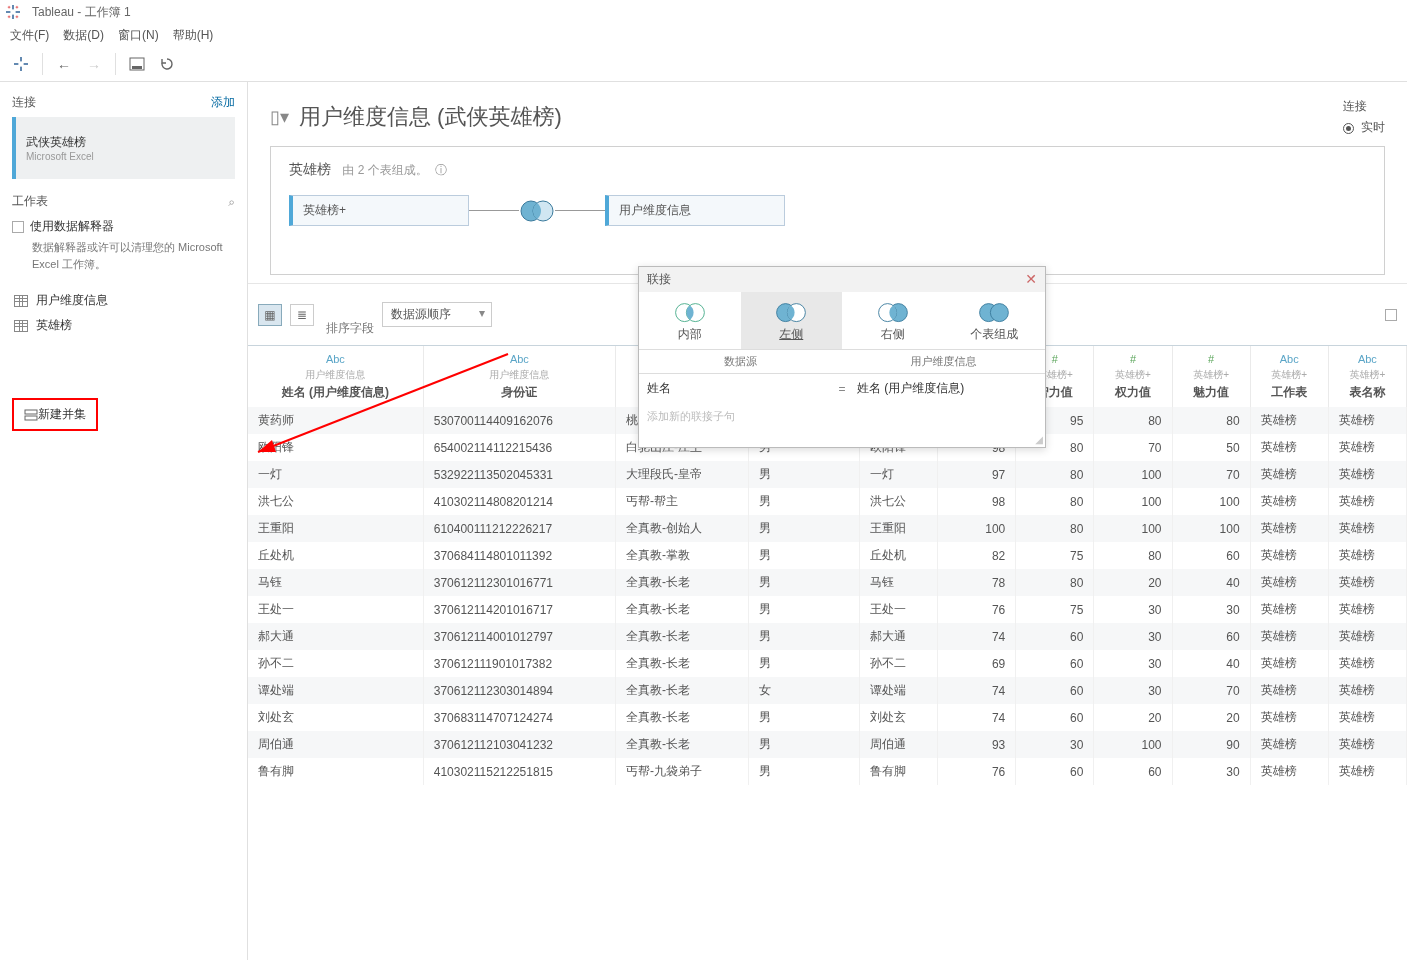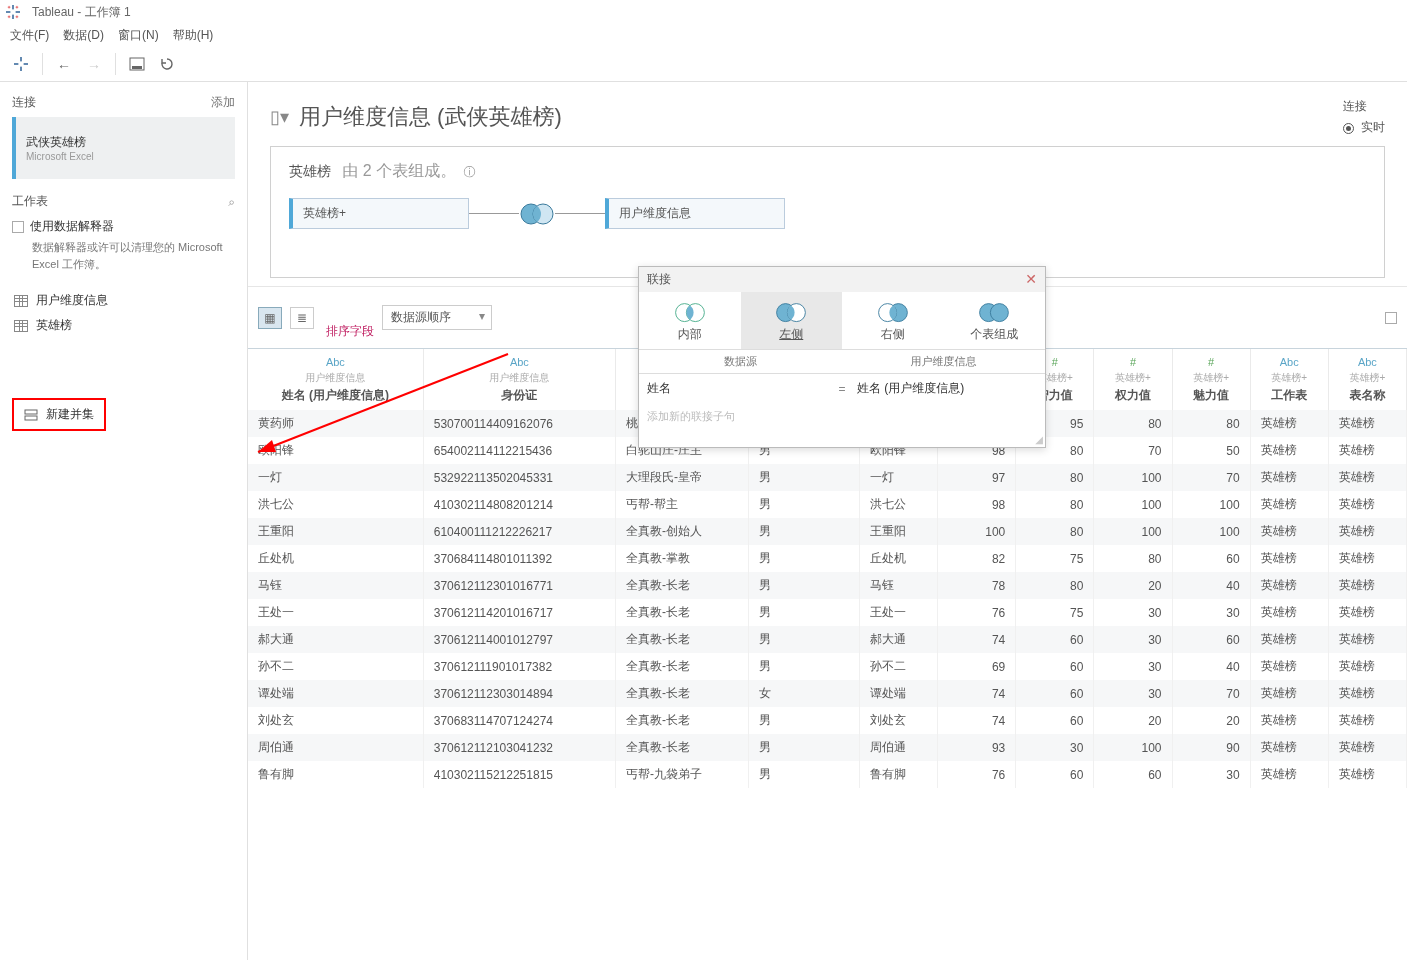--- a/index.html
+++ b/index.html
@@ -13,44 +13,44 @@
 
 
 .toolbar { height:36px; border-bottom:1px solid #e0e0e0; display:flex; align-items:center; padding:0 8px; gap:4px; }
 .tool-ico { width:26px; height:26px; display:flex; align-items:center; justify-content:center; color:#666; cursor:pointer; font-size:14px; }
 .tool-sep { width:1px; height:22px; background:#e0e0e0; margin:0 4px; }
 
 
 .main { display:flex; height:calc(100% - 82px); }
 .sidebar { width:248px; border-right:1px solid #e0e0e0; padding:8px 12px; background:#fff; }
 .side-head { display:flex; justify-content:space-between; align-items:center; margin:4px 0 6px; font-size:12px; color:#555; }
-.side-head .add { color:#737373; cursor:pointer; }
+.side-head .add { color:#0369a1; cursor:pointer; }
 .conn-item { background:#eef0f1; border-left:4px solid #4fa8d8; padding:17px 10px; margin-bottom:14px; }
 .conn-item .sub { color:#999; font-size:10px; }
 .sheet-head { display:flex; justify-content:space-between; align-items:center; margin:8px 0; color:#555; }
 .search-ico { color:#999; font-size:12px; }
 .chk-row { display:flex; align-items:center; gap:6px; margin:8px 0 4px; }
 .chk { width:12px; height:12px; border:1px solid #aaa; }
 .hint { color:#777; font-size:11px; padding-left:20px; margin-bottom:16px; line-height:1.5; }
 .sheet-item { display:flex; align-items:center; gap:8px; padding:4px 2px; cursor:pointer; }
 .grid-ico { width:14px; height:12px; display:inline-block; border:1px solid #888; background:linear-gradient(#888,#888) 0 33%/100% 1px no-repeat,linear-gradient(#888,#888) 0 66%/100% 1px no-repeat,linear-gradient(#888,#888) 33% 0/1px 100% no-repeat,linear-gradient(#888,#888) 66% 0/1px 100% no-repeat; }
-.union-btn { margin-top:60px; border:2px solid red; padding:6px 10px; display:inline-flex; align-items:center; gap:8px; cursor:pointer; }
+.union-btn { margin-top:60px; border:2px solid red; padding:6px 10px; display:inline-flex; align-items:center; gap:0; cursor:pointer; }
 
 
 .canvas { flex:1; display:flex; flex-direction:column; overflow:hidden; position:relative; }
 .canvas-head { display:flex; align-items:center; justify-content:space-between; padding:16px 22px 10px; }
 .ds-title { display:flex; align-items:center; gap:10px; font-size:22px; color:#555; }
 .cyl { color:#888; font-size:18px; }
 .conn-mode { font-size:12px; color:#555; }
 .radio { width:11px; height:11px; border:1px solid #555; border-radius:50%; display:inline-flex; align-items:center; justify-content:center; margin-right:4px; }
 .radio.on::after { content:""; width:5px; height:5px; background:#555; border-radius:50%; }
 
 .join-area { margin:0 22px; border:1px solid #d0d0d0; padding:14px 18px 48px; position:relative; }
 .join-title { font-size:14px; color:#555; }
-.join-sub { color:#999; font-size:16px; margin-left:8px; }
+.join-sub { color:#999; font-size:12px; margin-left:8px; }
 .info-ico { color:#999; font-size:12px; margin-left:4px; }
 .tables-row { display:flex; align-items:center; margin-top:16px; }
 .tbl-pill { border:1px solid #bcd; border-left:4px solid #4fa8d8; background:#f4f8fb; padding:6px 40px 6px 10px; font-size:12px; color:#555; min-width:180px; }
 .venn { width:40px; height:30px; margin:0 -2px; position:relative; }
 .venn svg { width:100%; height:100%; }
 .join-line { height:1px; width:50px; background:#999; }
 
 
 .join-popup { position:absolute; left:390px; top:184px; width:408px; background:#fff; border:1px solid #bbb; box-shadow:0 2px 8px rgba(0,0,0,0.15); z-index:10; }
 .jp-head { background:#f2f2f2; padding:4px 8px; display:flex; justify-content:space-between; font-size:12px; color:#555; }
@@ -65,21 +65,21 @@
 .jp-row .l { flex:1; }
 .jp-row .eq { width:30px; text-align:center; color:#888; }
 .jp-row .r { flex:1; }
 .jp-hint { color:#bbb; padding:6px 8px 10px; font-size:11px; }
 .jp-resize { text-align:right; padding:0 2px 2px; color:#ccc; font-size:10px; }
 
 
 .grid-tb { display:flex; align-items:center; gap:8px; padding:8px 10px; margin-top:8px; border-top:1px solid #e6e6e6; border-bottom:1px solid #c8d4dc; }
 .view-btn { width:24px; height:22px; border:1px solid #ccc; display:flex; align-items:center; justify-content:center; cursor:pointer; font-size:12px; color:#666; }
 .view-btn.on { background:#d9e6ef; border-color:#8ab; }
-.sort-lbl { font-size:12px; color:#be185d; margin-left:4px;margin-top:28px; }
+.sort-lbl { font-size:12px; color:#737373; margin-left:4px;margin-top:28px; }
 .sort-dd { border:1px solid #ccc; padding:3px 24px 3px 8px; font-size:12px; color:#555; position:relative; cursor:pointer; min-width:110px;}
 .sort-dd::after { content:"▾"; position:absolute; right:6px; color:#888; }
 .right-chk { margin-left:auto; display:flex; align-items:center; gap:4px; font-size:11px; color:#555;}
 
 
 .grid-wrap { flex:1; overflow:auto; }
 table.grid { width:100%; border-collapse:collapse; font-size:12px; }
 .grid th { text-align:center; font-weight:normal; padding:6px 10px; border-right:1px solid #eaeaea; background:#fff; vertical-align:top; }
 .grid th .type { color:#5aa5c7; font-size:11px; }
 .grid th .type.num { color:#5aa55a; }

